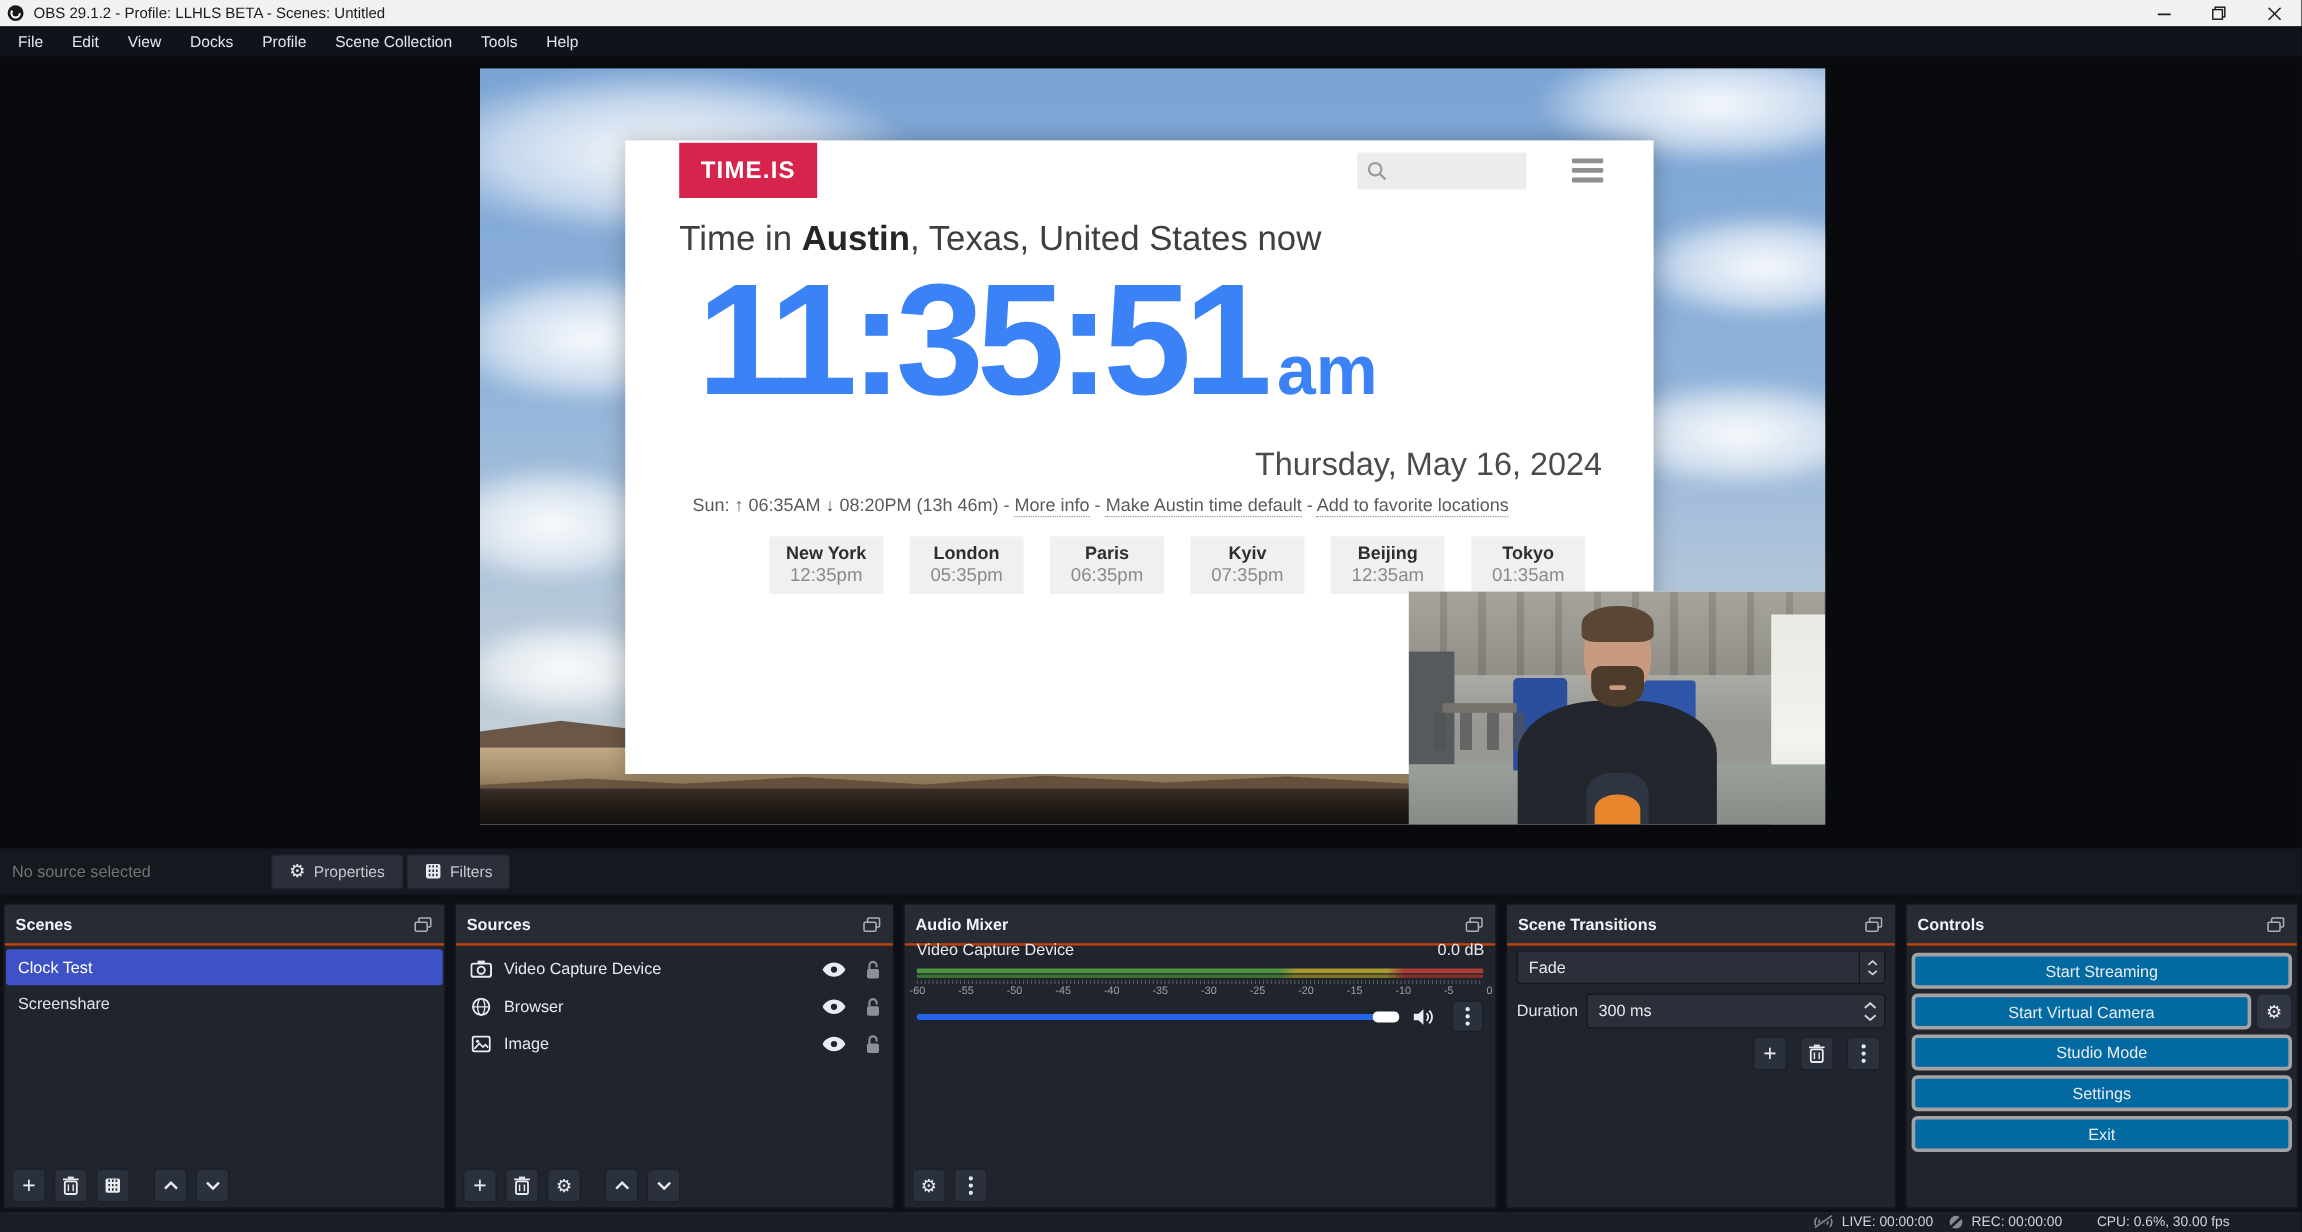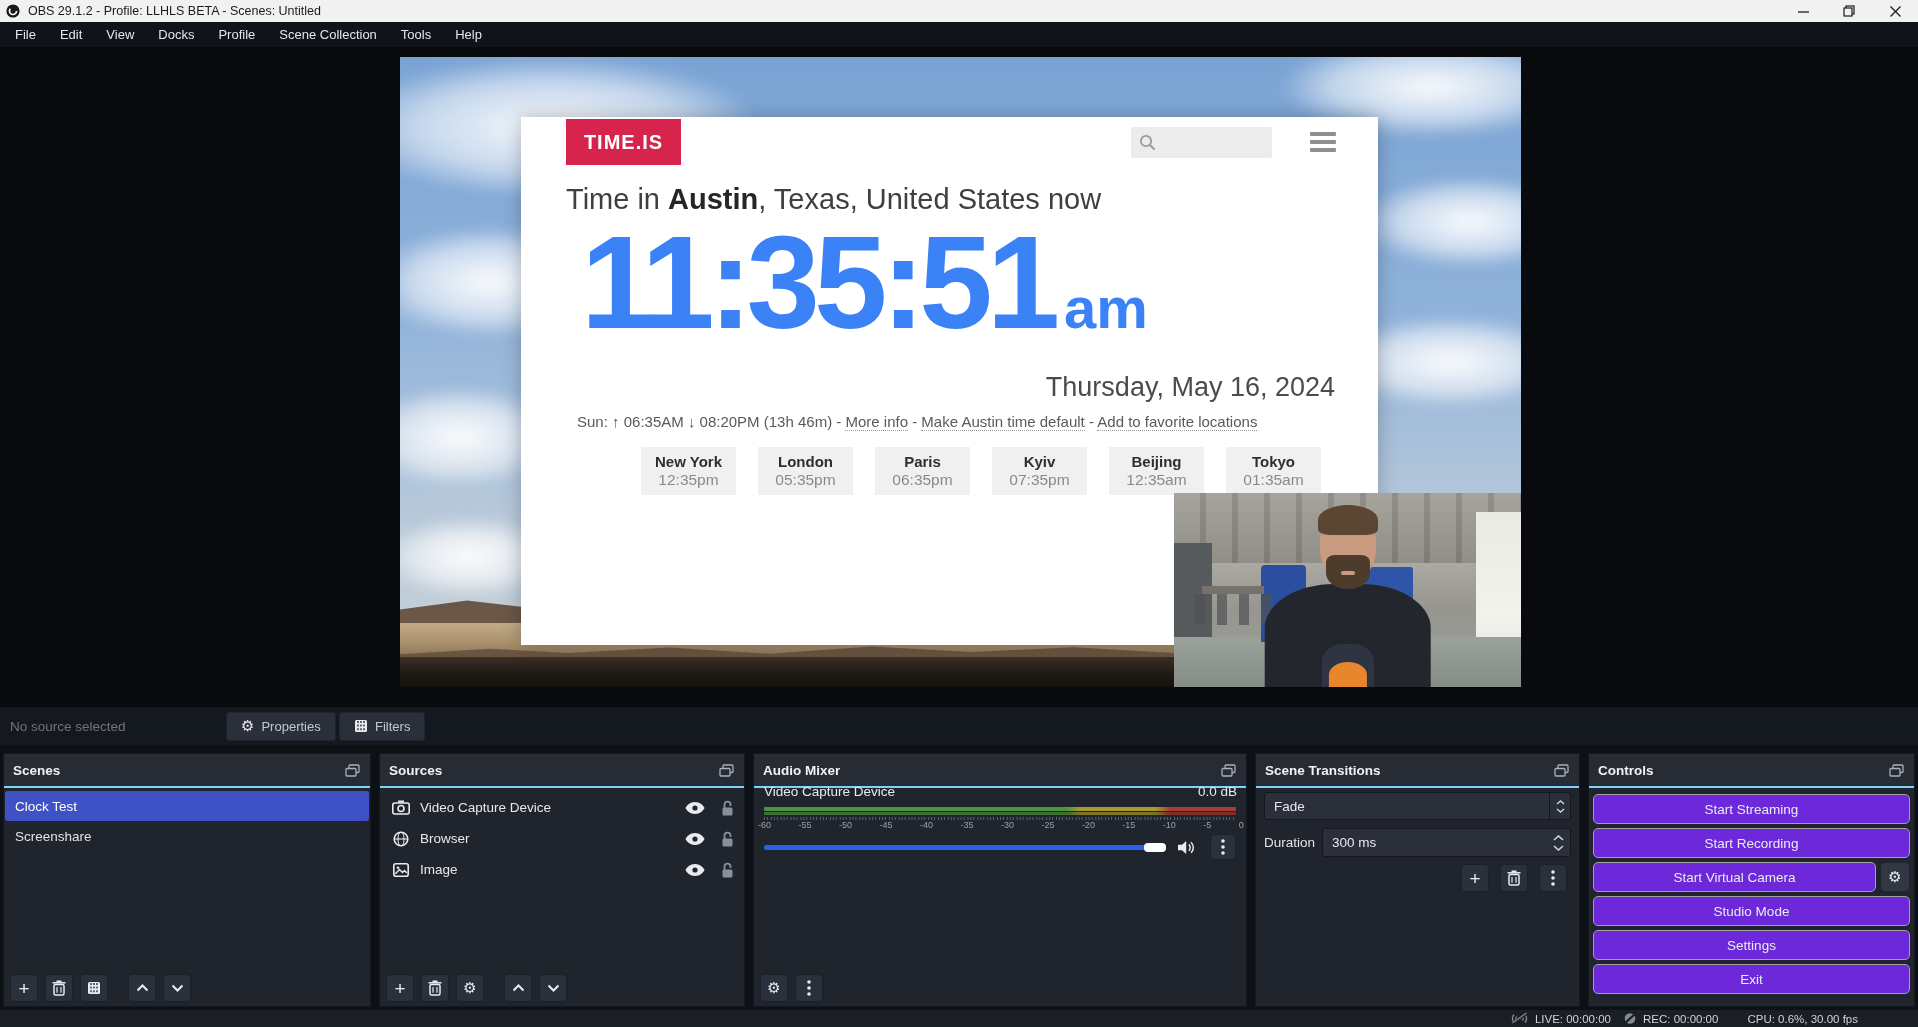--- a/index.html
+++ b/index.html
@@ -94,21 +94,21 @@
     display:flex; align-items:center; }
   .sourcebar .status { margin-left:10px; font-size:13.5px; color:#737373; }
   .sb-btn { height:29px; margin-left:0; padding:0 14px; background:#2a2f39; border:1px solid #20252d;
     border-radius:3px; color:#c3c9d2; font-size:13px; display:flex; align-items:center; gap:7px; }
   .sb-btn.props { position:absolute; left:226px; }
   .sb-btn.filters { position:absolute; left:339px; }
   .gear-glyph { font-family:"DejaVu Sans",sans-serif; color:#e8ebef; font-size:15px; line-height:1; }
 
   
   .panel { position:absolute; top:753px; height:254px; background:#20242d; border:1px solid #15181e; }
-  .panel-header { height:34px; background:#262b34; border-bottom:2px solid #7dd3fc; display:flex;
+  .panel-header { height:34px; background:#262b34; border-bottom:2px solid #c2410c; display:flex;
     align-items:center; padding:0 9px; }
   .panel-title { font-size:13.5px; font-weight:bold; color:#f0f2f5; }
   .pop-btn { margin-left:auto; width:18px; height:16px; display:flex; align-items:center; justify-content:center; }
 
   .p-scenes { left:3px; width:368px; }
   .p-sources { left:379px; width:366px; }
   .p-audio { left:753px; width:494px; }
   .p-trans { left:1255px; width:325px; }
   .p-controls { left:1588px; width:327px; }
 
@@ -157,21 +157,21 @@
   .duration-row { position:absolute; left:8px; right:8px; top:74px; height:29px; display:flex; align-items:center; }
   .duration-row .dlabel { font-size:13.5px; color:#dfe3ea; width:58px; }
   .spinbox { flex:1; height:29px; background:#2a2f3a; border:1px solid #14171d; border-radius:3px;
     display:flex; align-items:center; }
   .spinbox .val { padding-left:9px; font-size:13.5px; color:#e6e9ee; flex:1; }
   .spinbox .arrows { width:24px; display:flex; flex-direction:column; align-items:center; gap:4px; }
   .trans-toolbar { position:absolute; right:12px; top:110px; display:flex; gap:11px; }
 
   
   .ctl-list { padding:6px 4px 0 4px; display:flex; flex-direction:column; gap:4px; }
-  .ctl-btn { height:30px; background:#6d28d9; border:1px solid #a3a3a3; border-radius:5px; color:#e9ecf1;
+  .ctl-btn { height:30px; background:#0369a1; border:3px solid #a3a3a3; border-radius:5px; color:#e9ecf1;
     font-size:13.5px; display:flex; align-items:center; justify-content:center; }
   .ctl-row { display:flex; gap:4px; }
   .ctl-row .ctl-btn.main { flex:1; }
   .ctl-gear { width:30px; height:30px; background:#323744; border:1px solid #20242d; border-radius:5px;
     display:flex; align-items:center; justify-content:center; }
 
   
   .statusbar { position:absolute; left:0; top:1010px; width:100%; height:17px; background:#1a1e25;
     display:flex; align-items:center; justify-content:flex-end; padding-right:60px; font-size:11.5px; color:#ced3da; }
   .statusbar .grp { display:flex; align-items:center; gap:6px; }
@@ -601,21 +601,20 @@
       <span class="panel-title">Controls</span>
       <span class="pop-btn">
         <svg width="15" height="13" viewBox="0 0 15 13">
           <rect x="4" y="1" width="10" height="7.5" rx="1" fill="none" stroke="#aab0ba" stroke-width="1.3"></rect>
           <rect x="1" y="4.5" width="10" height="7.5" rx="1" fill="#262b34" stroke="#aab0ba" stroke-width="1.3"></rect>
         </svg>
       </span>
     </div>
     <div class="ctl-list">
       <button class="ctl-btn">Start Streaming</button>
-      <button class="ctl-btn">Start Recording</button>
       <div class="ctl-row">
         <button class="ctl-btn main">Start Virtual Camera</button>
         <button class="ctl-gear">
             <span class="gear-glyph">⚙</span>
           </button>
       </div>
       <button class="ctl-btn">Studio Mode</button>
       <button class="ctl-btn">Settings</button>
       <button class="ctl-btn">Exit</button>
     </div>

